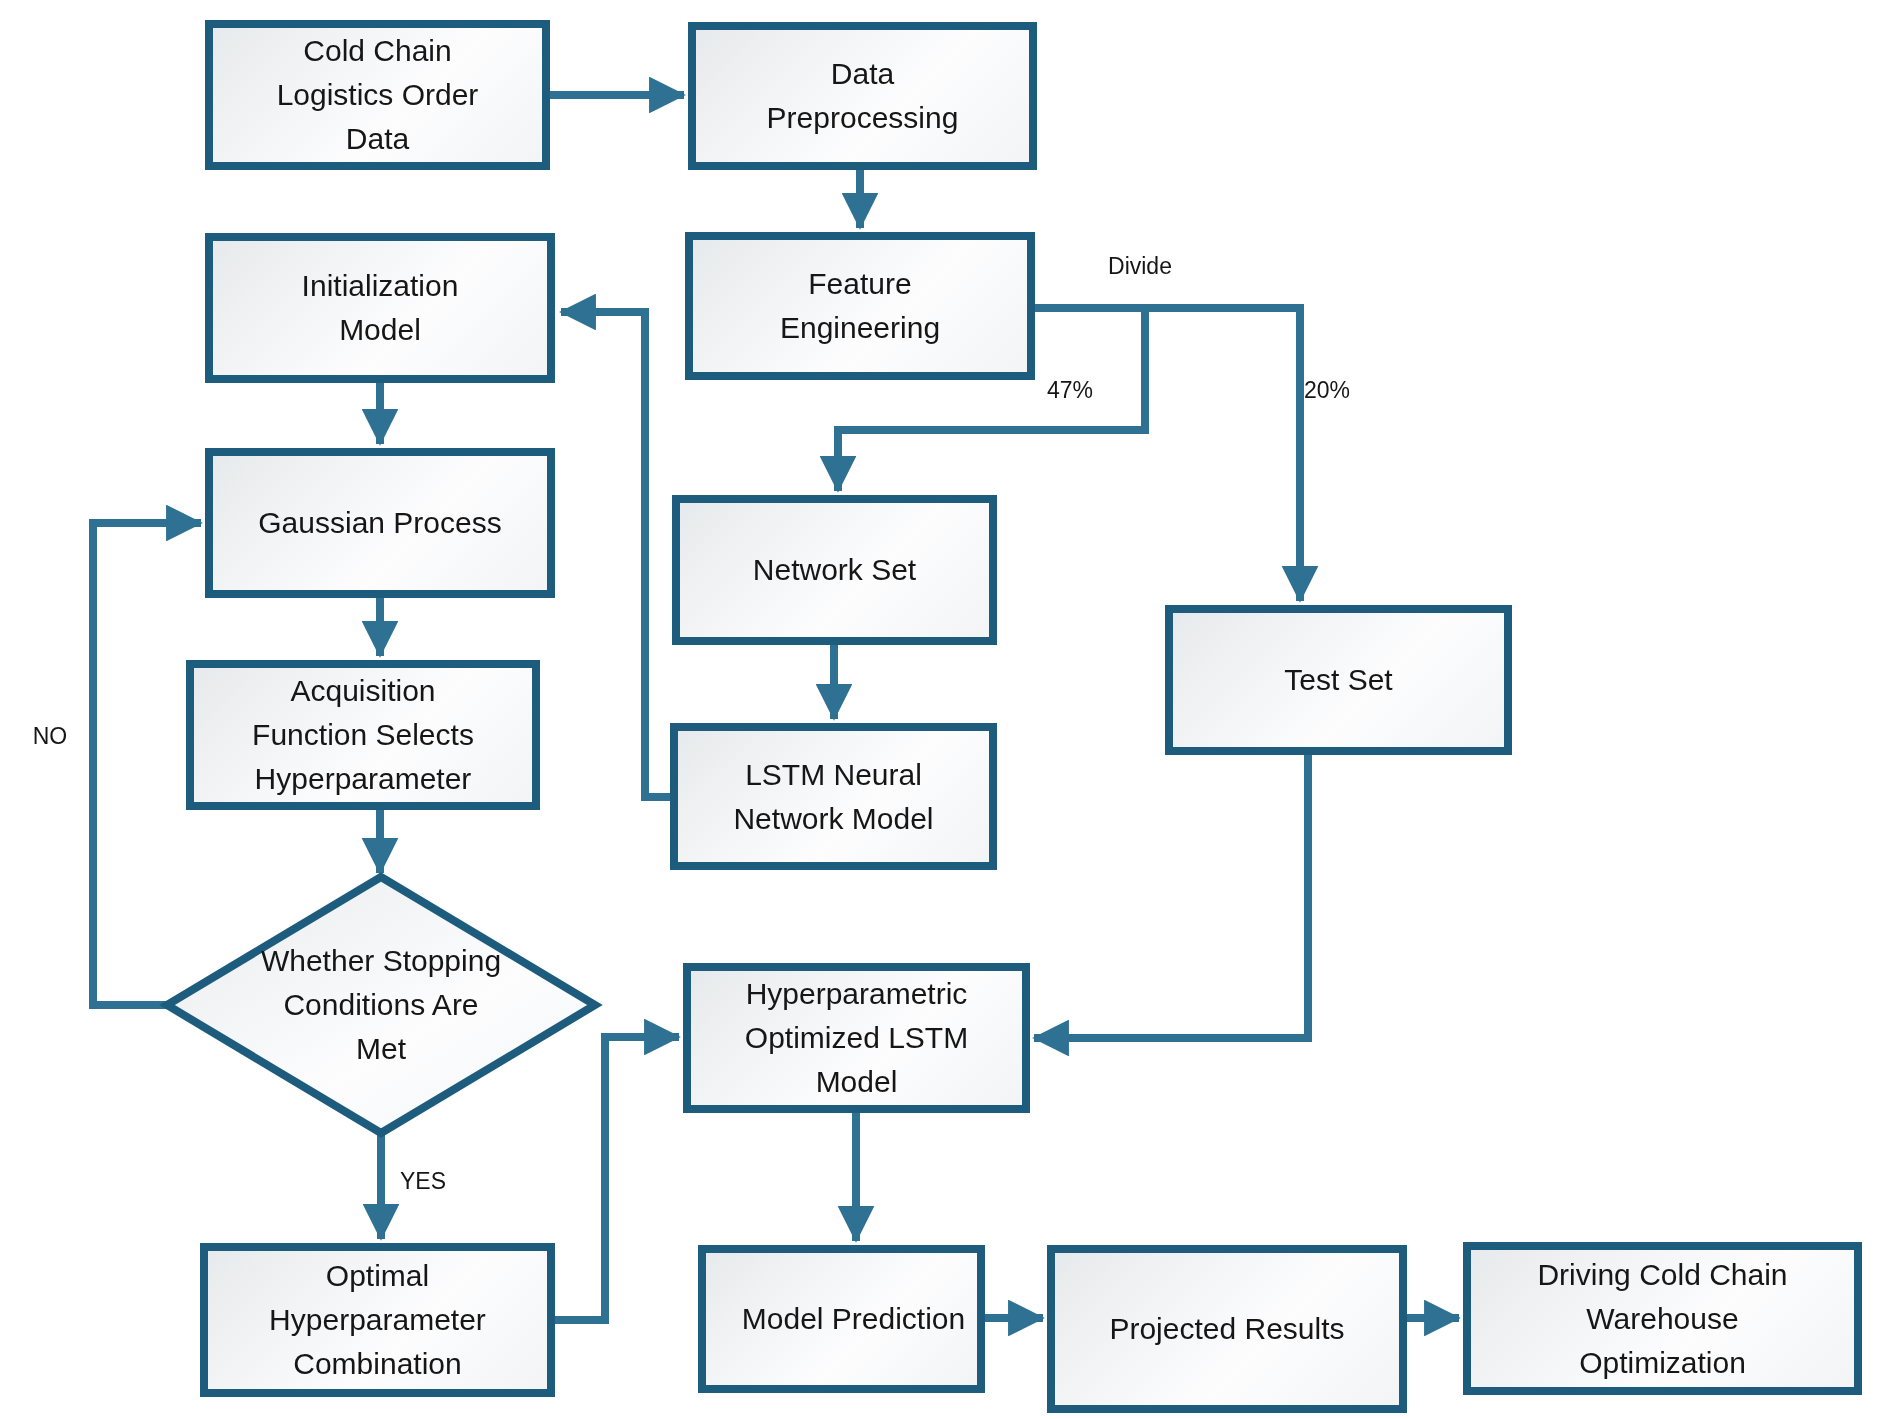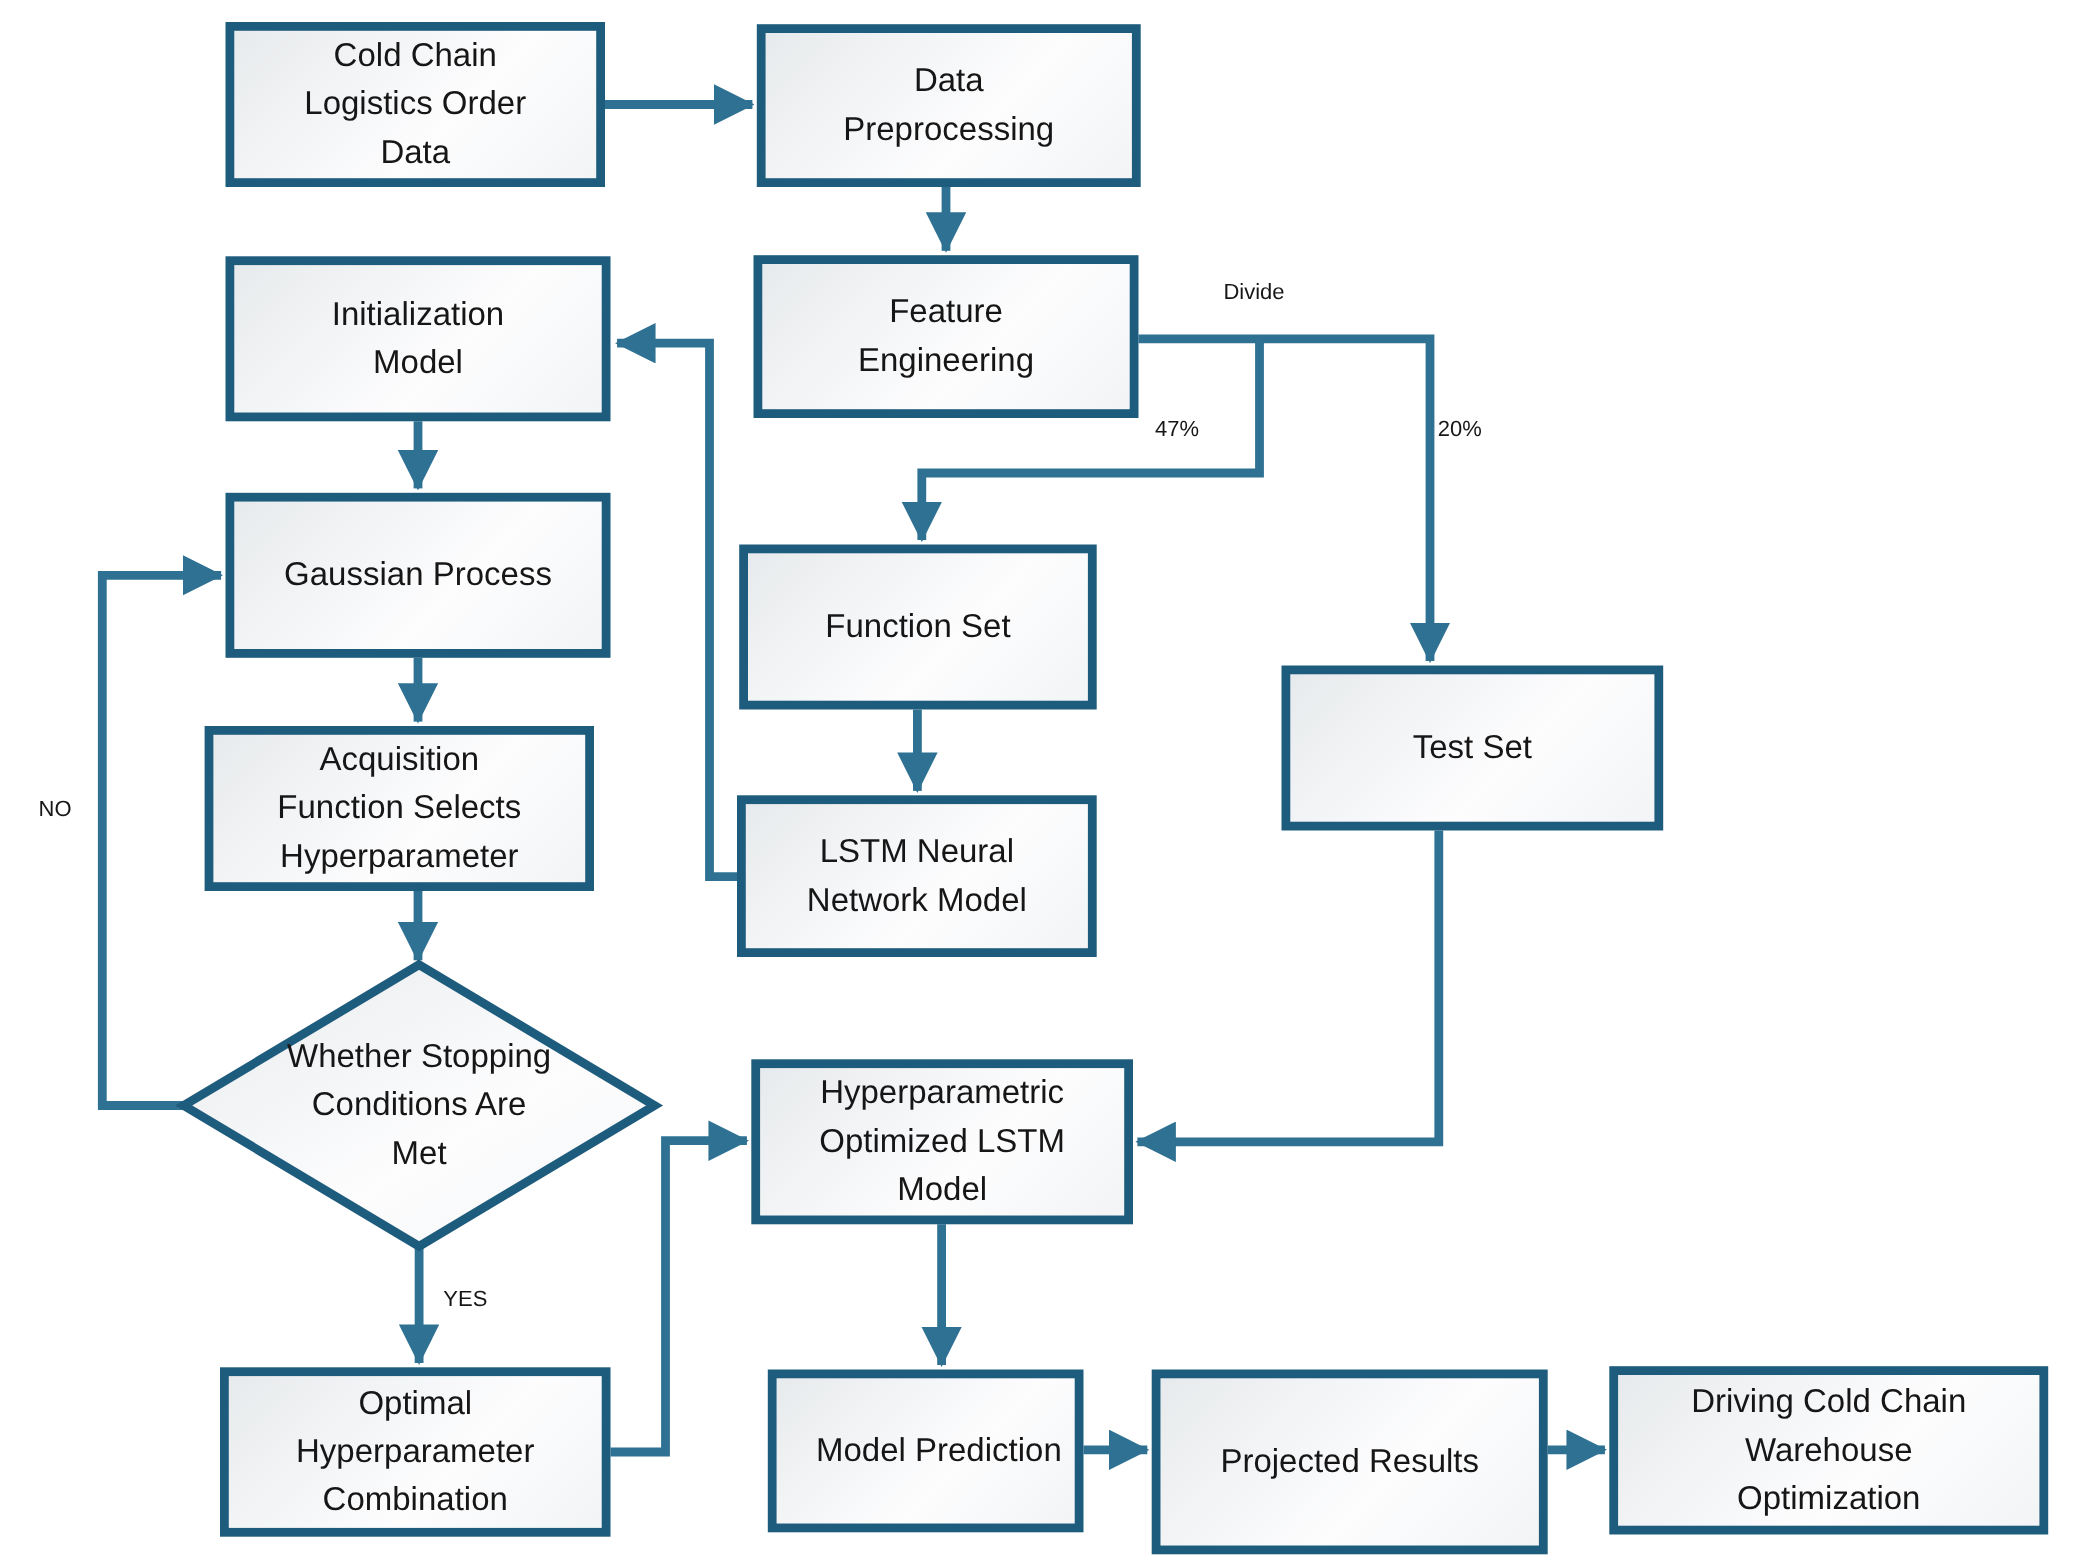--- a/index.html
+++ b/index.html
@@ -20,21 +20,21 @@
     display:flex;align-items:center;justify-content:center;text-align:center;
   }
   .lbl{
     white-space:pre-line;font-size:30px;line-height:44px;color:var(--text);
   }
   .diamond-label{
     position:absolute;z-index:2;display:flex;align-items:center;justify-content:center;
     text-align:center;background:transparent;
   }
   .edge-label{
-    position:absolute;z-index:3;font-size:20px;line-height:36px;color:var(--text);
+    position:absolute;z-index:3;font-size:23px;line-height:36px;color:var(--text);
     text-align:center;white-space:nowrap;
   }
   .wire{stroke:var(--line);stroke-width:8;fill:none;}
 </style>
 </head>
 <body>
 
 <div id="canvas">
 
   <svg id="wires" width="1888" height="1419" viewBox="0 0 1888 1419">
@@ -94,21 +94,21 @@
     <span class="lbl">Gaussian Process</span>
   </div>
 
   <div class="node" style="left:186px;top:660px;width:354px;height:150px;">
     <span class="lbl">Acquisition
 Function Selects
 Hyperparameter</span>
   </div>
 
   <div class="node" style="left:672px;top:495px;width:325px;height:150px;">
-    <span class="lbl">Function Set</span>
+    <span class="lbl">Network Set</span>
   </div>
 
   <div class="node" style="left:670px;top:723px;width:327px;height:147px;">
     <span class="lbl">LSTM Neural
 Network Model</span>
   </div>
 
   <div class="node" style="left:1133px;top:605px;width:347px;height:150px;margin-left:32px;">
     <span class="lbl">Test Set</span>
   </div>

